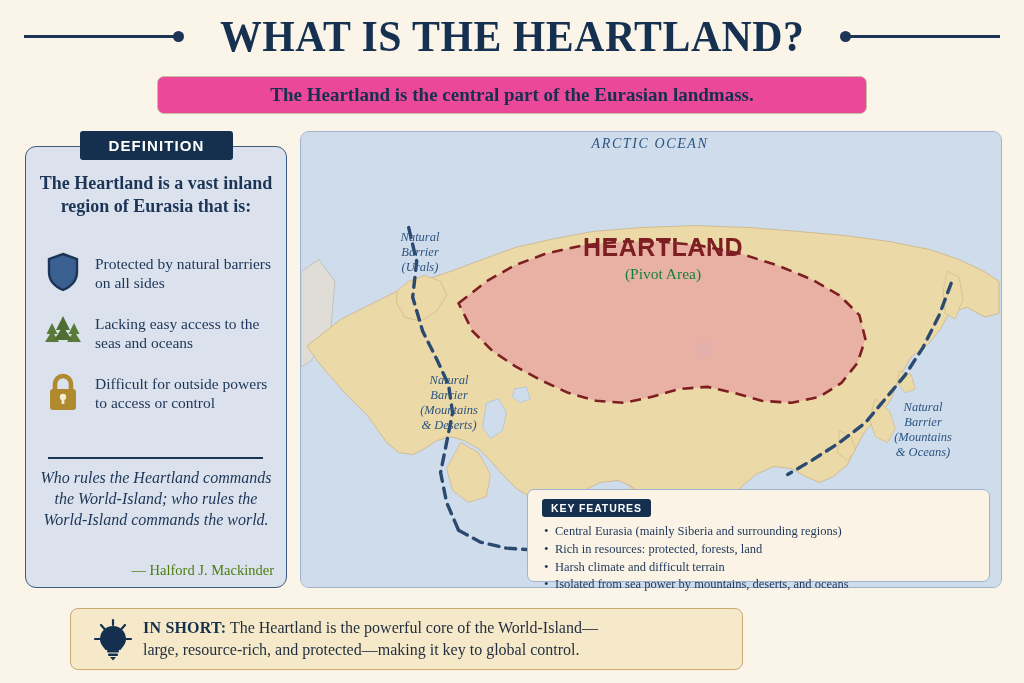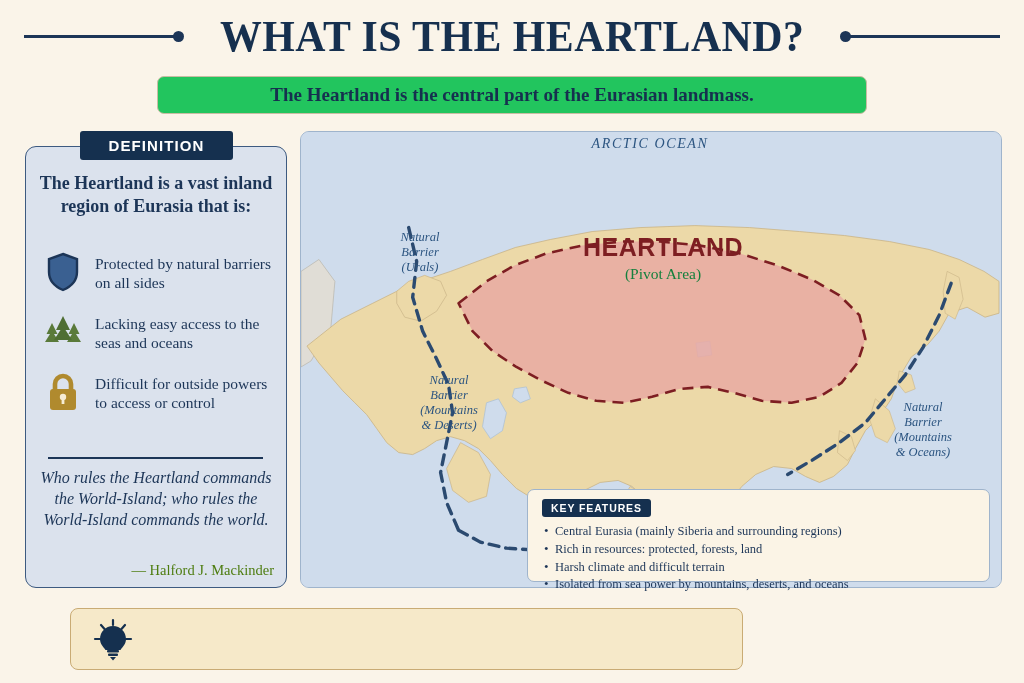--- a/index.html
+++ b/index.html
@@ -33,21 +33,21 @@
     letter-spacing: 0.5px;
     white-space: nowrap;
     transform: scaleX(0.93);
   }
 
   
   .subtitle-box {
     position: absolute;
     top: 76px; left: 157px;
     width: 710px; height: 38px;
-    background: #22c55e;
+    background: #ec4899;
     border: 1.5px solid #c9bda4;
     border-radius: 7px;
     display: flex; align-items: center; justify-content: center;
   }
   .subtitle-text {
     font-family: "Liberation Serif", serif;
     font-size: 19px;
     font-weight: bold;
     color: #16304f;
   }
@@ -396,13 +396,17 @@
         <line x1="3" y1="22" x2="8" y2="22"></line>
         <line x1="39" y1="22" x2="34" y2="22"></line>
       </g>
       <path d="M21 9 C28.5 9 34 15 34 22 C34 27 30.5 30 28.5 33 L13.5 33
                C11.5 30 8 27 8 22 C8 15 13.5 9 21 9 Z" fill="#15304f"></path>
       <rect x="15" y="33" width="12" height="2.6" rx="1" fill="#15304f"></rect>
       <rect x="16" y="36.5" width="10" height="2.4" rx="1" fill="#15304f"></rect>
       <path d="M18 40 L24 40 L21 43.5 Z" fill="#15304f"></path>
     </svg>
   </span>
+  <span class="short-text">
+    <span class="short-lead">IN SHORT:</span><span> The Heartland is the powerful core of the World-Island—</span><br>
+    <span>large, resource-rich, and protected—making it key to global control.</span>
+  </span>
 </div>
 
 </body></html>

